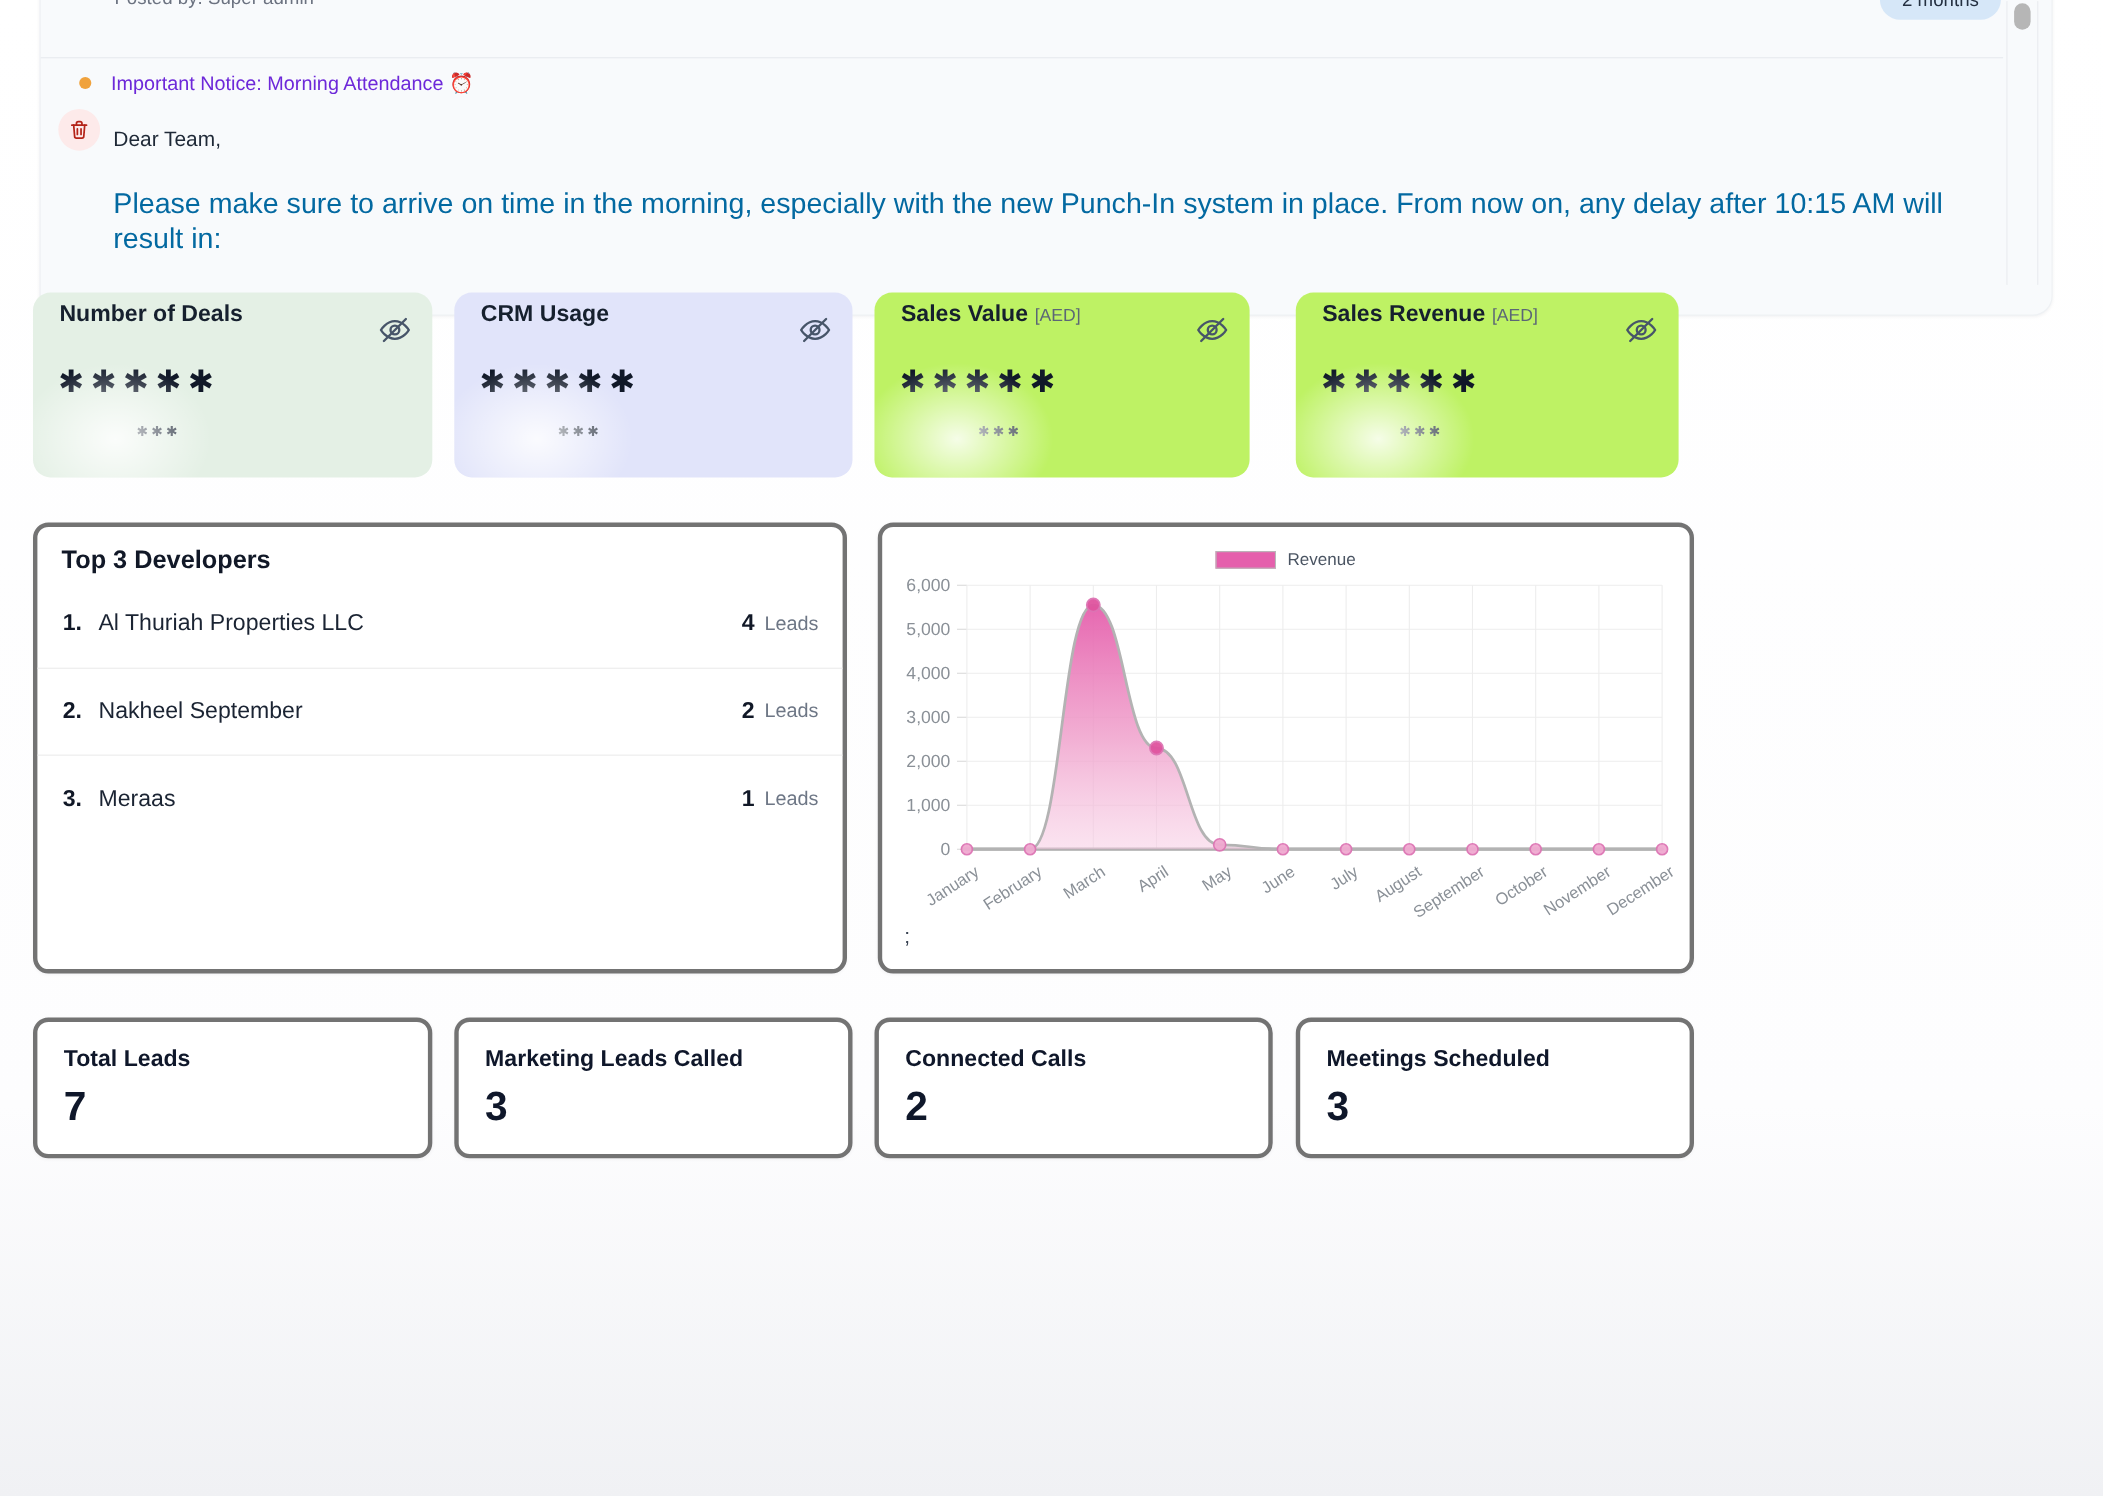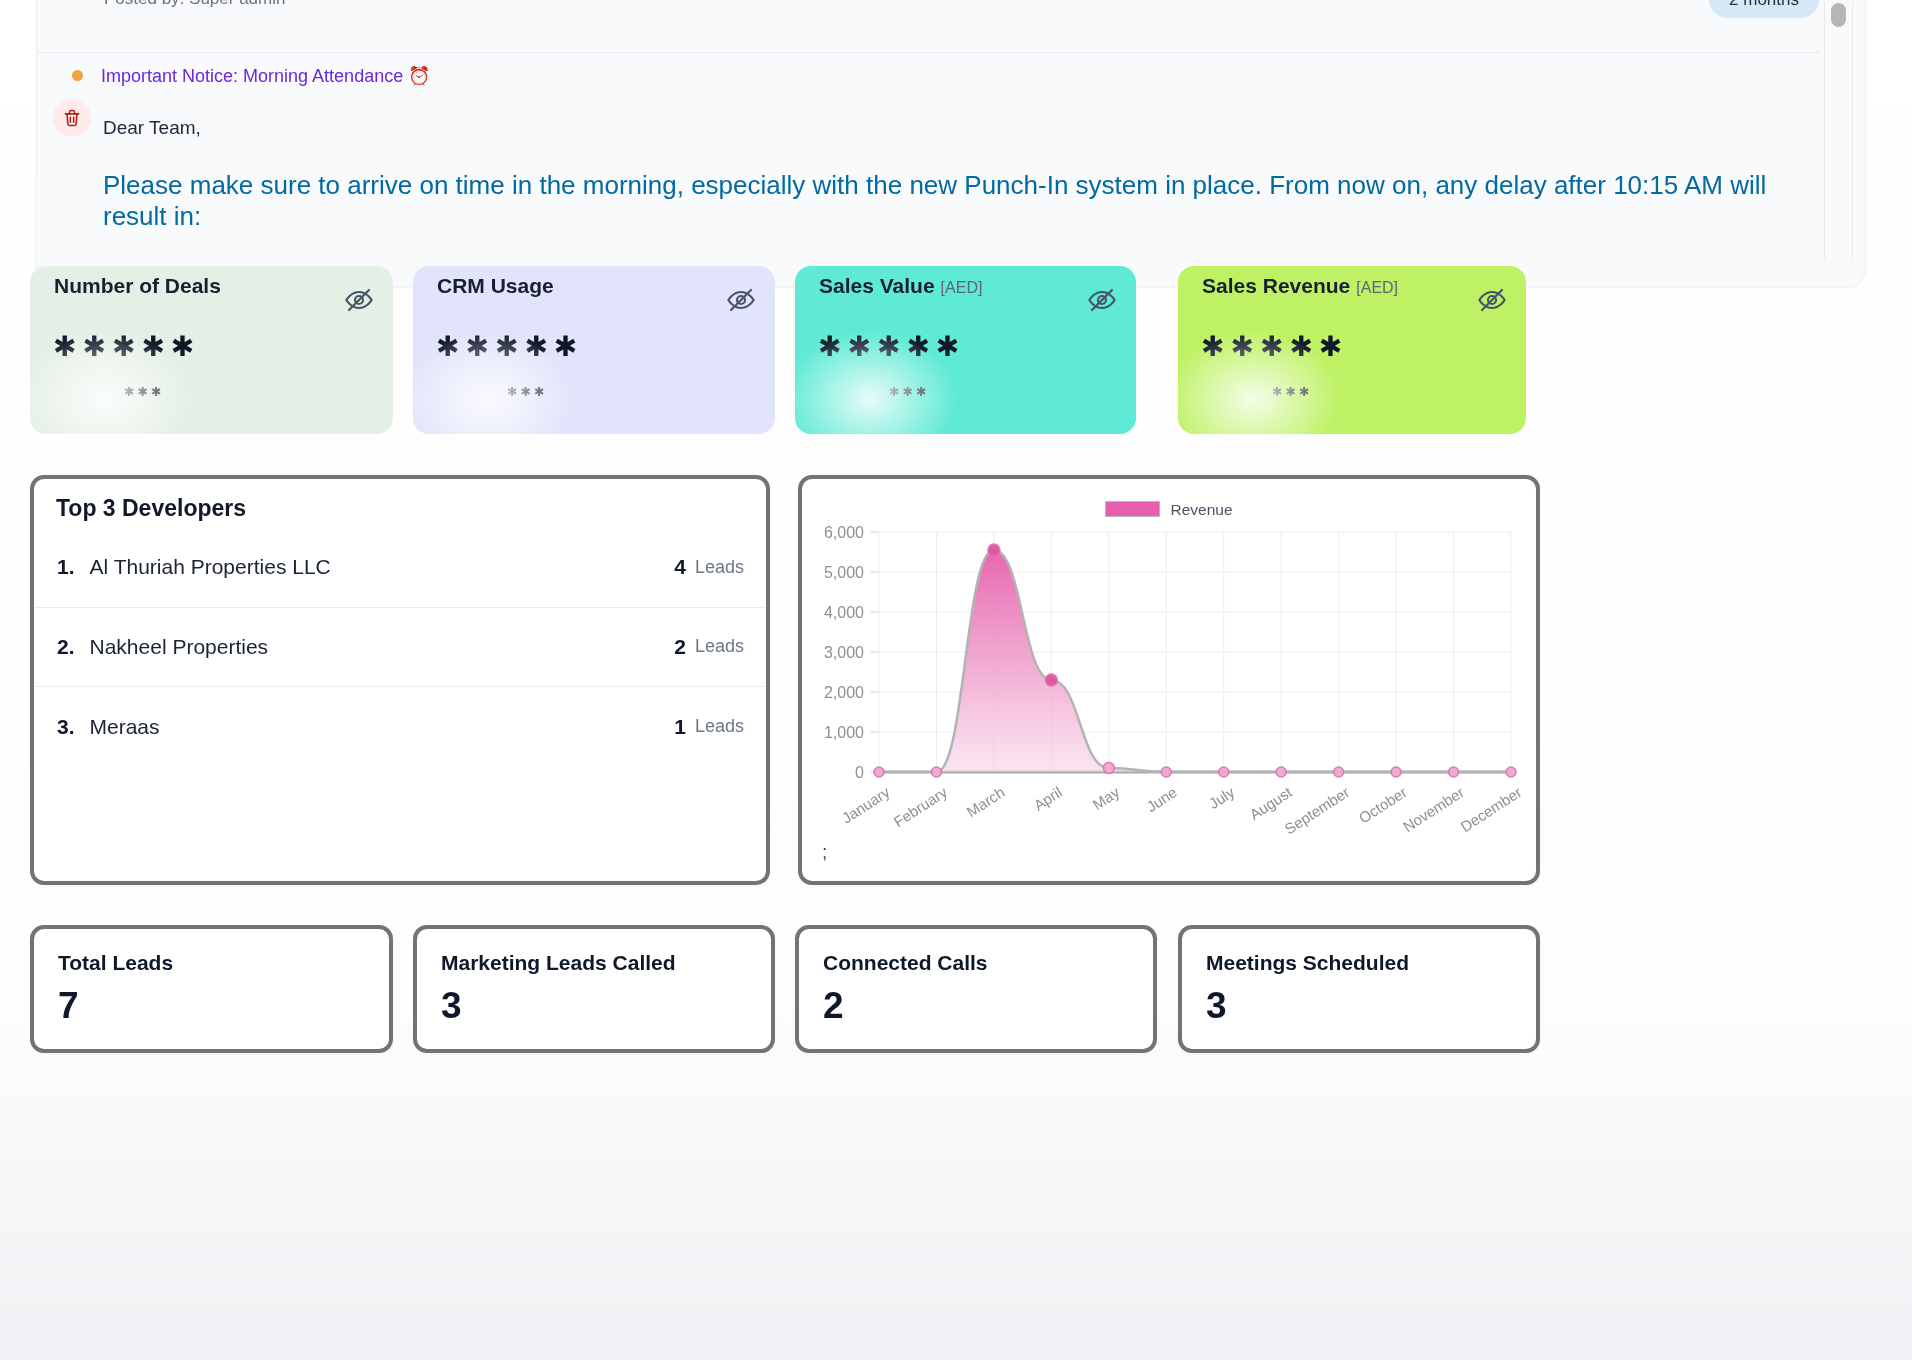--- a/index.html
+++ b/index.html
@@ -28,21 +28,21 @@
   .notice-scrollbar { position:absolute; left:1787px; top:62px; width:29px; height:258px;
     border-left:1px solid #e9ecef; border-right:1px solid #e9ecef; }
   .notice-scrollbar .thumb { position:absolute; left:6px; top:2px; width:15px; height:24px; background:#b6b6b6; border-radius:8px; }
 
   
   .stat-card { position:absolute; top:266px; height:168px; border-radius:16px; overflow:hidden; }
   .stat-card::after { content:""; position:absolute; left:-20px; bottom:-40px; width:190px; height:150px;
     background:radial-gradient(ellipse at center, rgba(255,255,255,.85) 0%, rgba(255,255,255,0) 65%); }
   .sc-0 { left:30px;  width:363px; background:#e4f0e5; }
   .sc-1 { left:413px; width:362px; background:#e1e4fa; }
-  .sc-2 { left:795px; width:341px; background:#5eead4; }
+  .sc-2 { left:795px; width:341px; background:#bef264; }
   .sc-3 { left:1178px;width:348px; background:#bef264; }
   .sc-title { position:absolute; left:24px; top:8px; font-size:21px; font-weight:600; color:#16202e; }
   .sc-unit { font-size:16px; font-weight:400; color:#5b6676; margin-left:6px; }
   .sc-eye { position:absolute; right:18px; top:18px; width:32px; height:32px; cursor:pointer; background:none; border:none; padding:0; }
   .sc-stars { position:absolute; left:23px; top:64px; font-family:"DejaVu Sans",sans-serif; font-size:28px; font-weight:700; letter-spacing:6px; color:#101828; }
   .sc-sub { position:absolute; left:94px; top:118px; font-family:"DejaVu Sans",sans-serif; font-size:12.5px; letter-spacing:3px; color:#2a3342; }
 
   
   .dev-card { left:30px; top:475px; width:740px; height:410px; }
   .dev-title { position:absolute; left:22px; top:16px; font-size:23px; font-weight:700; color:#111827; }
@@ -155,21 +155,21 @@
     <div class="dev-list">
       <div class="dev-row">
         <span class="dev-rank">1.</span>
         <span class="dev-name">Al Thuriah Properties LLC</span>
         <span class="dev-sp"></span>
         <span class="dev-count">4</span>
         <span class="dev-unit">Leads</span>
       </div>
       <div class="dev-row">
         <span class="dev-rank">2.</span>
-        <span class="dev-name">Nakheel Properties</span>
+        <span class="dev-name">Nakheel September</span>
         <span class="dev-sp"></span>
         <span class="dev-count">2</span>
         <span class="dev-unit">Leads</span>
       </div>
       <div class="dev-row">
         <span class="dev-rank">3.</span>
         <span class="dev-name">Meraas</span>
         <span class="dev-sp"></span>
         <span class="dev-count">1</span>
         <span class="dev-unit">Leads</span>

